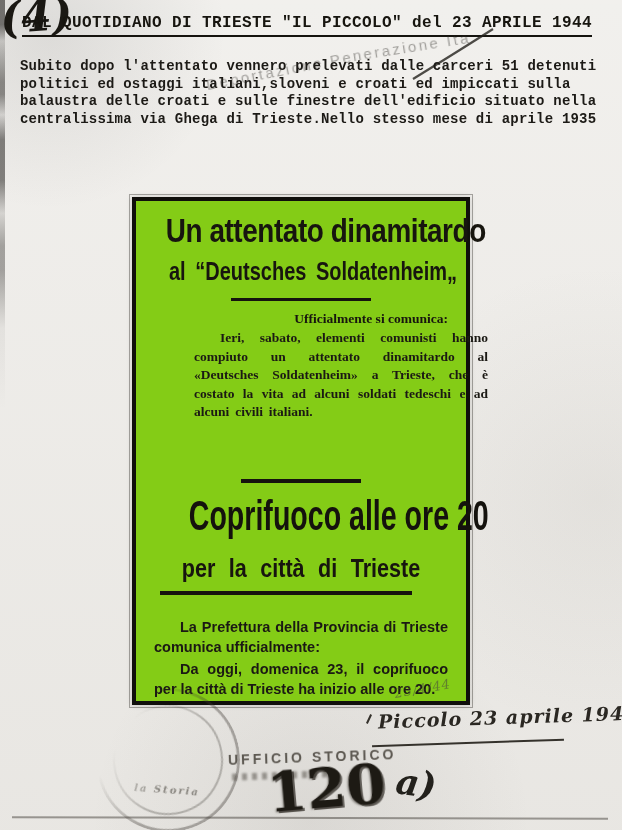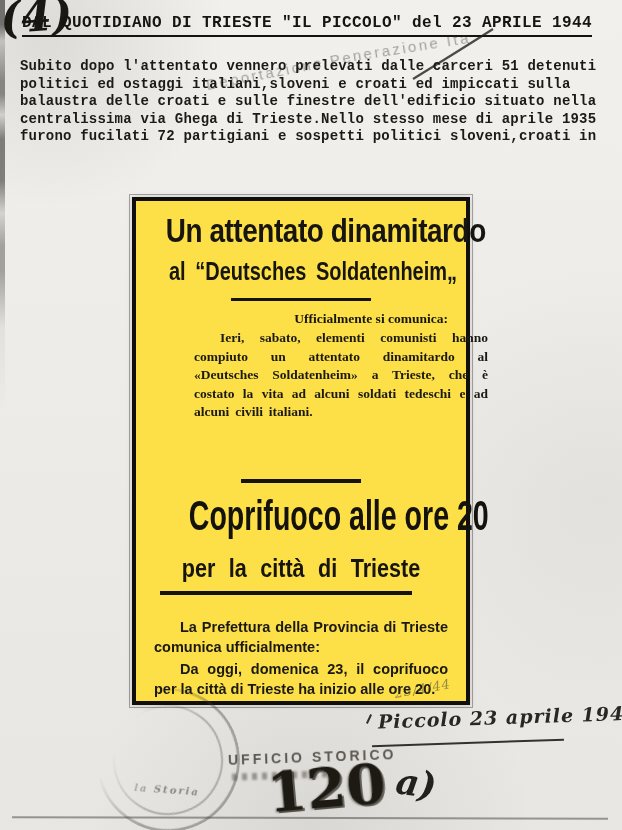--- a/index.html
+++ b/index.html
@@ -42,21 +42,21 @@
   .stamp-frag2{left:352px;top:38px;transform:rotate(-9deg);}
 
   .pencil-stroke{position:absolute;left:405px;top:25px;width:95px;height:58px;}
 
   .intro{position:absolute;left:20px;top:58px;width:592px;
     font:700 14px "Liberation Mono",monospace;line-height:17.6px;
     letter-spacing:.2px;color:#1c1a16;}
 
   
   .clipping{position:absolute;left:132px;top:197px;width:330px;height:500px;
-    background:#fde047;border:4px solid #100f0c;
+    background:#84cc16;border:4px solid #100f0c;
     outline:1px solid rgba(25,22,18,.35);outline-offset:2px;
     box-shadow:0 0 6px rgba(0,0,0,.15);}
   .clip-block{position:absolute;left:0;width:100%;text-align:center;}
   .headline{top:10px;font:800 34px "Liberation Sans",sans-serif;
     transform:scaleX(.82);letter-spacing:-.5px;white-space:nowrap;}
   .subheadline{top:56px;font:700 25px "Liberation Sans",sans-serif;
     transform:scaleX(.8);white-space:nowrap;word-spacing:5px;}
   .rule1{position:absolute;left:95px;top:97px;width:140px;height:3px;background:#15130e;}
   .official-lead{position:absolute;left:18px;top:110px;width:294px;
     font:700 13.5px "Liberation Serif",serif;text-indent:26px;text-align:right;}
@@ -133,21 +133,20 @@
 
   <svg class="pencil-stroke" viewBox="0 0 95 58">
     <path d="M88,4 Q60,22 8,54" stroke="rgba(35,33,28,.8)" stroke-width="2.2" fill="none"></path>
   </svg>
 
   <div class="intro">
       <div>Subito dopo l'attentato vennero prelevati dalle carceri 51 detenuti</div>
       <div>politici ed ostaggi italiani,sloveni e croati ed impiccati sulla</div>
       <div>balaustra delle croati e sulle finestre dell'edificio situato nella</div>
       <div>centralissima via Ghega di Trieste.Nello stesso mese di aprile 1935</div>
-      <div>furono fucilati 72 partigiani e sospetti politici sloveni,croati in</div>
     </div>
 
   <div class="clipping">
     <div class="clip-block headline">Un attentato dinamitardo</div>
     <div class="clip-block subheadline">al “Deutsches Soldatenheim„</div>
     <div class="rule1"></div>
     <div class="official-lead">Ufficialmente si comunica:</div>
     <div class="news-para para1">Ieri, sabato, elementi comunisti hanno compiuto un attentato dinamitardo al «Deutsches Soldatenheim» a Trieste, che è costato la vita ad alcuni soldati tedeschi e ad alcuni civili italiani.</div>
     <div class="rule2"></div>
     <div class="clip-block curfew-headline">Coprifuoco alle ore 20</div>

